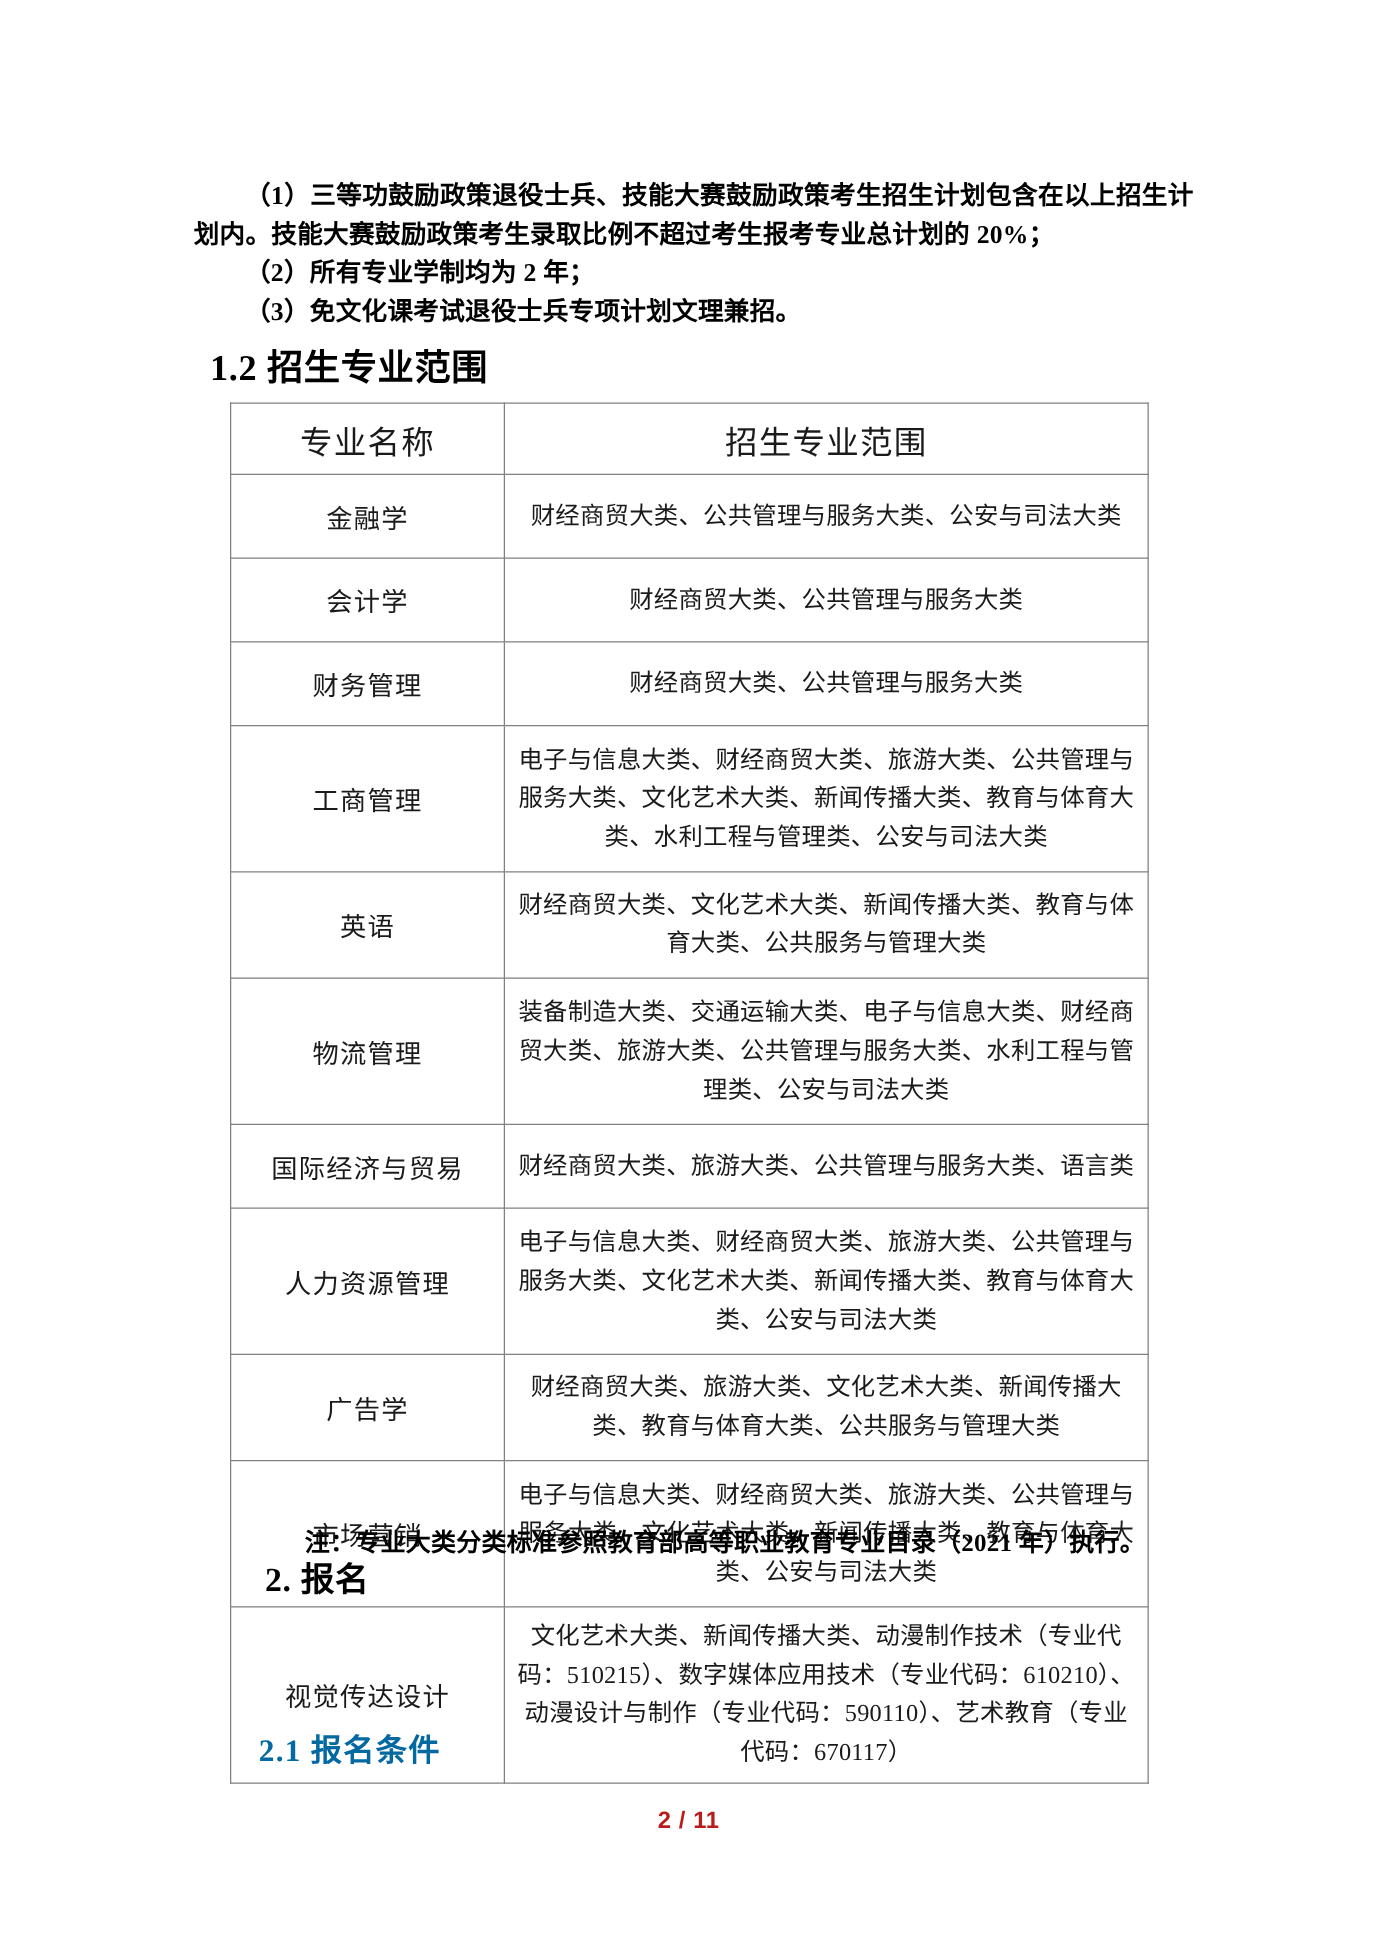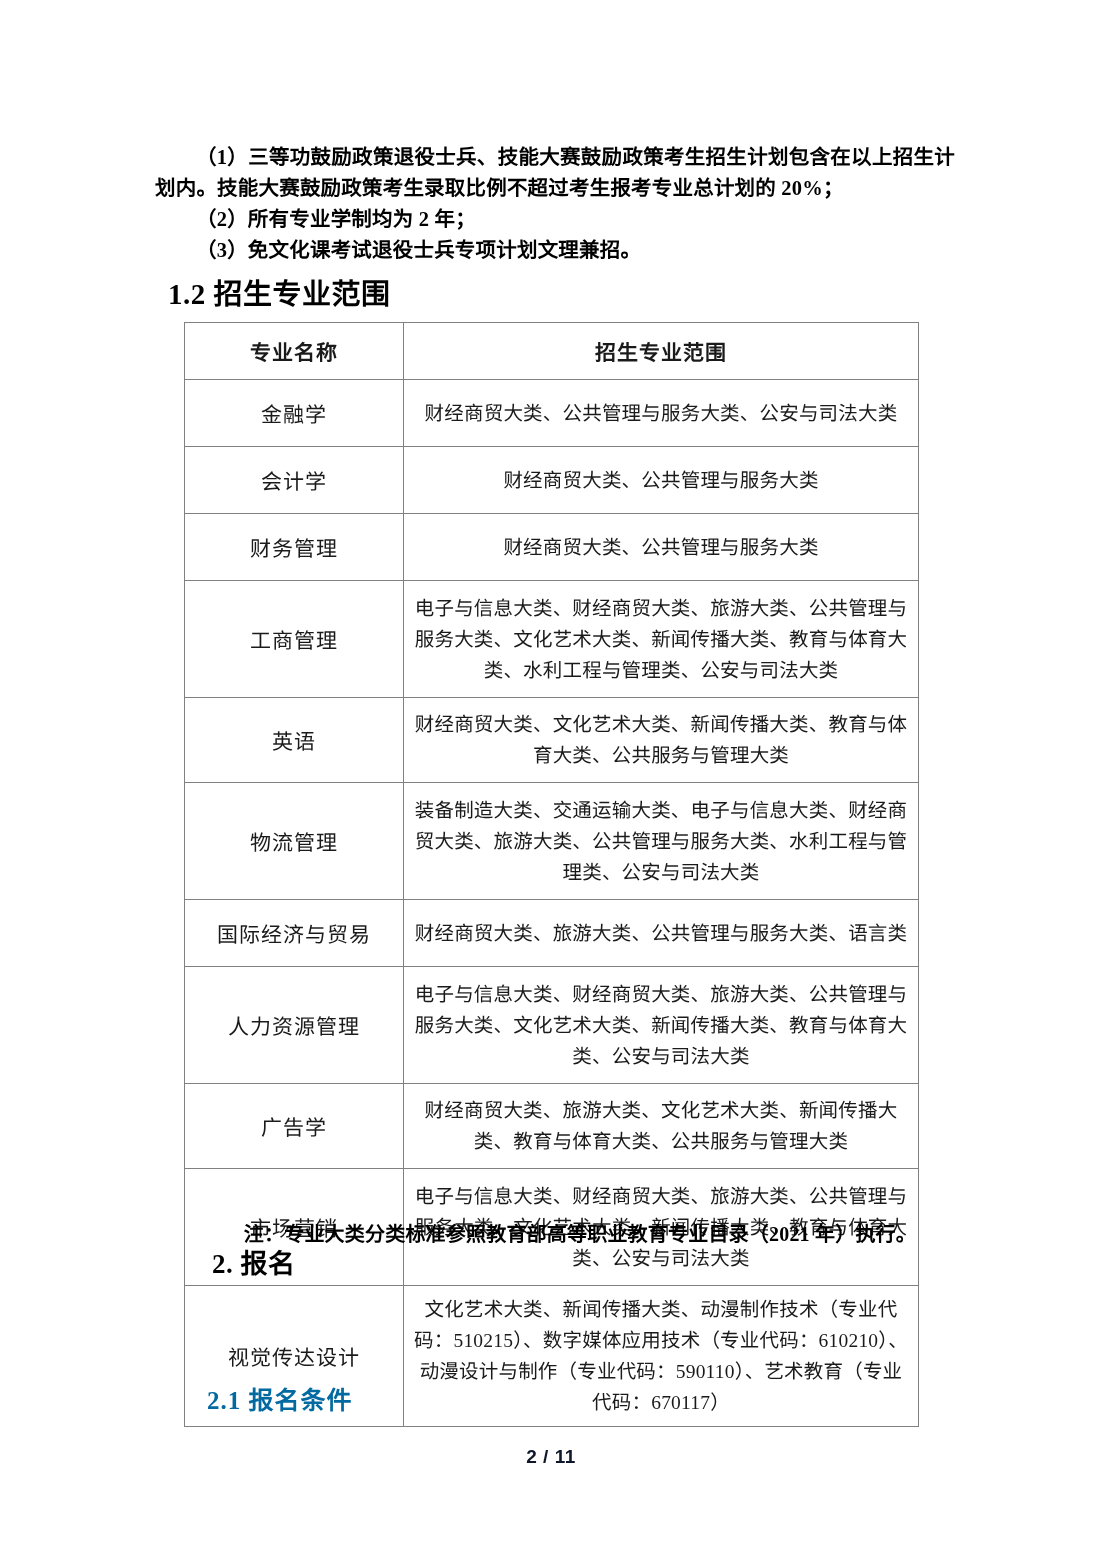--- a/index.html
+++ b/index.html
@@ -70,22 +70,22 @@
     border: 1px solid #808080;
     padding: 0;
     vertical-align: middle;
     text-align: center;
     color: #1a1a1a;
   }
   table.majors col.c1 { width: 219px; }
   table.majors col.c2 { width: 515px; }
 
   table.majors th {
-    font-weight: bold;
-    font-size: 21px;
+    font-weight: normal;
+    font-size: 26px;
     height: 56px;
     letter-spacing: 1px;
   }
   table.majors td.name {
     font-size: 21px;
     letter-spacing: 1px;
     padding: 2px 4px;
   }
   table.majors td.scope {
     font-size: 19.5px;
@@ -146,21 +146,21 @@
   
   .page-footer {
     position: absolute;
     left: 0;
     top: 1434px;
     width: 1102px;
     text-align: center;
     font-size: 19px;
     font-weight: bold;
     font-family: "Liberation Sans", sans-serif;
-    color: #0f172a;
+    color: #b91c1c;
     letter-spacing: 0.5px;
   }
 </style>
 </head>
 <body>
 
 <div class="page">
 
   <div class="intro">
     <p class="indent">（1）三等功鼓励政策退役士兵、技能大赛鼓励政策考生招生计划包含在以上招生计划内。技能大赛鼓励政策考生录取比例不超过考生报考专业总计划的 20%；</p>

